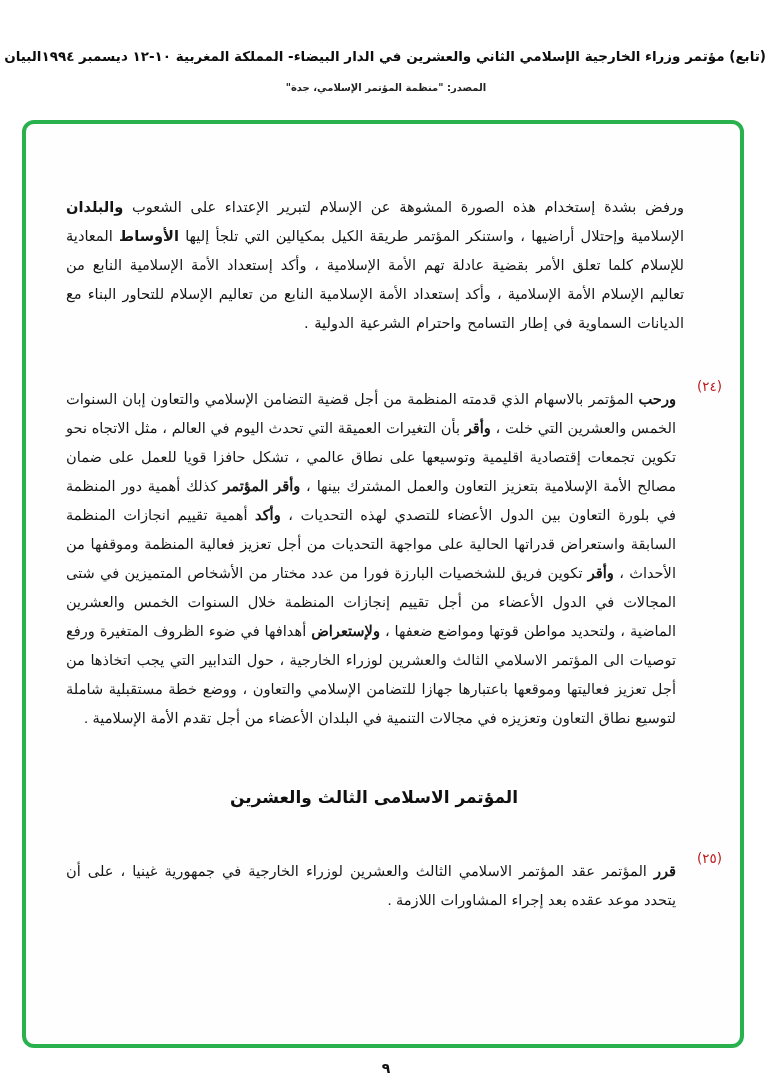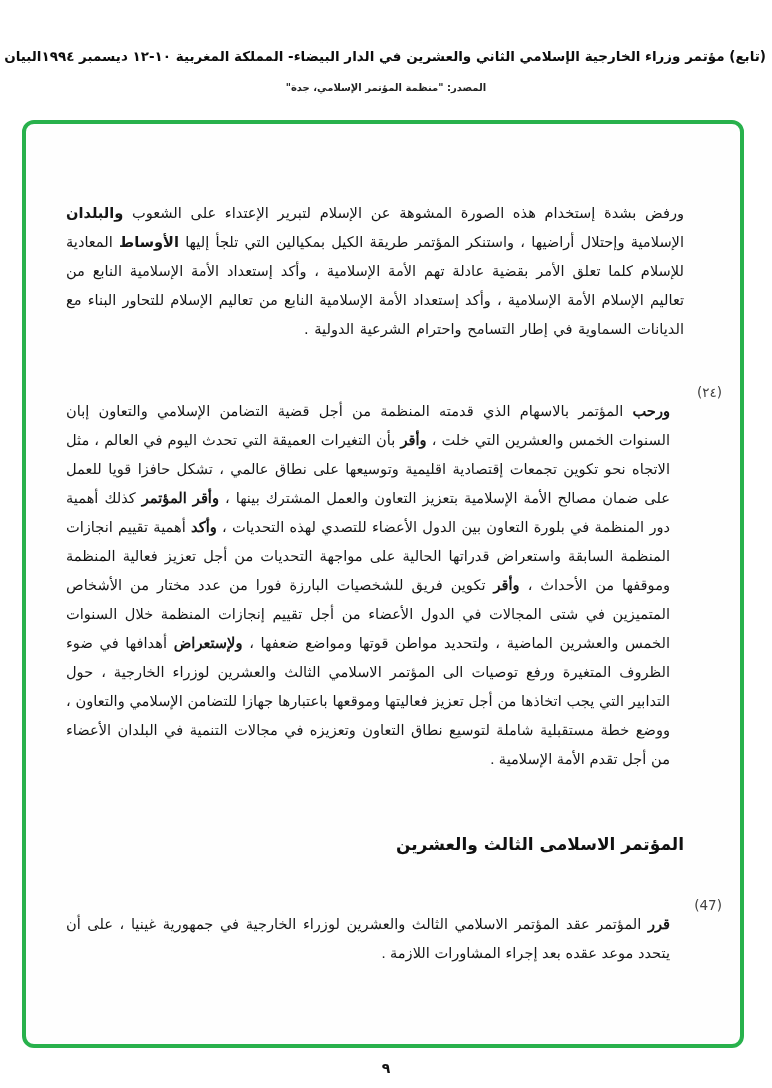--- a/index.html
+++ b/index.html
@@ -52,57 +52,57 @@
     border-radius:12px;
     background:#fefefe;
     overflow:hidden;
   }
   .scan-content{
     position:absolute;
     inset:0;
     padding:60px 18px 0 38px;
   }
   .para{
-    margin:14px;
+    margin:8px;
     font-size:14.6px;
     line-height:29px;
     text-align:justify;
     text-align-last:right;
     color:#161616;
     word-spacing:1px;
   }
   .para .b{font-weight:bold;}
   .continuation{
     margin-right:38px;
     margin-left:2px;
   }
   .numbered-item{
     display:flex;
     margin-top:40px;
   }
   .item-number{
     flex:0 0 38px;
     width:38px;
     font-size:13.5px;
-    color:#404040;
+    color:#b91c1c;
     padding-top:1px;
     text-align:right;
     white-space:nowrap;
   }
   .item-text{
     flex:1 1 auto;
     margin-left:2px;
     font-family:Liberation Serif, serif;
   }
   .section-heading{
     margin:46px 38px 0 0;
     font-size:17px;
     font-weight:bold;
     color:#101010;
-    text-align:right;
+    text-align:center;
   }
   .numbered-item.after-heading{
     margin-top:42px;
   }
   
   .page-number{
     position:absolute;
     bottom:12px;
     left:0;right:0;
     text-align:center;
@@ -127,21 +127,21 @@
       <p class="para continuation"><span>ورفض بشدة إستخدام هذه الصورة المشوهة عن الإسلام لتبرير الإعتداء على الشعوب </span><span class="b">والبلدان</span><span> الإسلامية وإحتلال أراضيها ، واستنكر المؤتمر طريقة الكيل بمكيالين التي تلجأ إليها </span><span class="b">الأوساط</span><span> المعادية للإسلام كلما تعلق الأمر بقضية عادلة تهم الأمة الإسلامية ، وأكد إستعداد الأمة الإسلامية النابع من تعاليم الإسلام الأمة الإسلامية ، وأكد إستعداد الأمة الإسلامية النابع من تعاليم الإسلام للتحاور البناء مع الديانات السماوية في إطار التسامح واحترام الشرعية الدولية .</span></p>
 
       <div class="numbered-item">
         <span class="item-number">(٢٤)</span>
         <p class="para item-text"><span class="b">ورحب </span><span>المؤتمر بالاسهام الذي قدمته المنظمة من أجل قضية التضامن الإسلامي والتعاون إبان السنوات الخمس والعشرين التي خلت ، </span><span class="b">وأقر </span><span>بأن التغيرات العميقة التي تحدث اليوم في العالم ، مثل الاتجاه نحو تكوين تجمعات إقتصادية اقليمية وتوسيعها على نطاق عالمي ، تشكل حافزا قويا للعمل على ضمان مصالح الأمة الإسلامية بتعزيز التعاون والعمل المشترك بينها ، </span><span class="b">وأقر المؤتمر </span><span>كذلك أهمية دور المنظمة في بلورة التعاون بين الدول الأعضاء للتصدي لهذه التحديات ، </span><span class="b">وأكد </span><span>أهمية تقييم انجازات المنظمة السابقة واستعراض قدراتها الحالية على مواجهة التحديات من أجل تعزيز فعالية المنظمة وموقفها من الأحداث ، </span><span class="b">وأقر </span><span>تكوين فريق للشخصيات البارزة فورا من عدد مختار من الأشخاص المتميزين في شتى المجالات في الدول الأعضاء من أجل تقييم إنجازات المنظمة خلال السنوات الخمس والعشرين الماضية ، ولتحديد مواطن قوتها ومواضع ضعفها ، </span><span class="b">ولإستعراض </span><span>أهدافها في ضوء الظروف المتغيرة ورفع توصيات الى المؤتمر الاسلامي الثالث والعشرين لوزراء الخارجية ، حول التدابير التي يجب اتخاذها من أجل تعزيز فعاليتها وموقعها باعتبارها جهازا للتضامن الإسلامي والتعاون ، ووضع خطة مستقبلية شاملة لتوسيع نطاق التعاون وتعزيزه في مجالات التنمية في البلدان الأعضاء من أجل تقدم الأمة الإسلامية .</span></p>
       </div>
 
       <h2 class="section-heading">المؤتمر الاسلامى الثالث والعشرين</h2>
 
       <div class="numbered-item after-heading">
-        <span class="item-number">(47)</span>
+        <span class="item-number">(٢٥)</span>
         <p class="para item-text"><span class="b">قرر </span><span>المؤتمر عقد المؤتمر الاسلامي الثالث والعشرين لوزراء الخارجية في جمهورية غينيا ، على أن يتحدد موعد عقده بعد إجراء المشاورات اللازمة .</span></p>
       </div>
 
     </div>
   </div>
 
   <div class="page-number">٩</div>
 
 </div>
 

